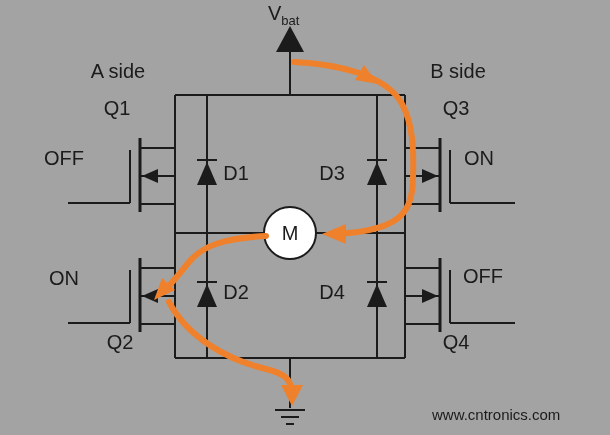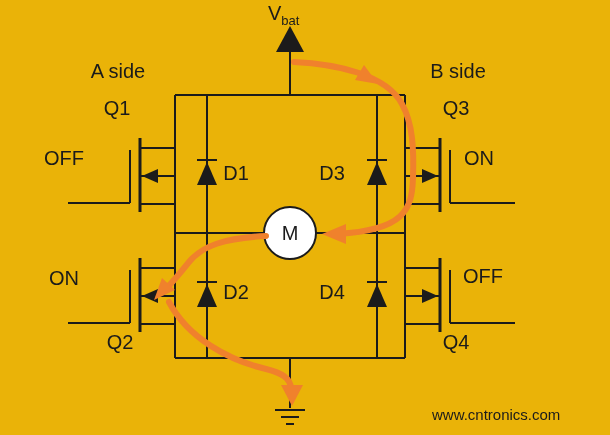--- a/index.html
+++ b/index.html
@@ -1,16 +1,16 @@
 <!DOCTYPE html>
 <html><head>
 <meta charset="utf-8">
 <style>
   html,body{margin:0;padding:0;background:#ffffff;}
-  .canvas{width:610px;height:435px;background:#eab308;position:relative;overflow:hidden;}
+  .canvas{width:610px;height:435px;background:#a3a3a3;position:relative;overflow:hidden;}
   svg text{font-family:"Liberation Sans",sans-serif;font-size:20px;fill:#1b1b1b;}
   svg text.sub-host{font-size:20px;}
   .sub{font-size:13px;}
   .wm{font-size:15px;}
 </style>
 </head>
 <body>
 
 <div class="canvas">
 <svg width="610" height="435" viewBox="0 0 610 435">

